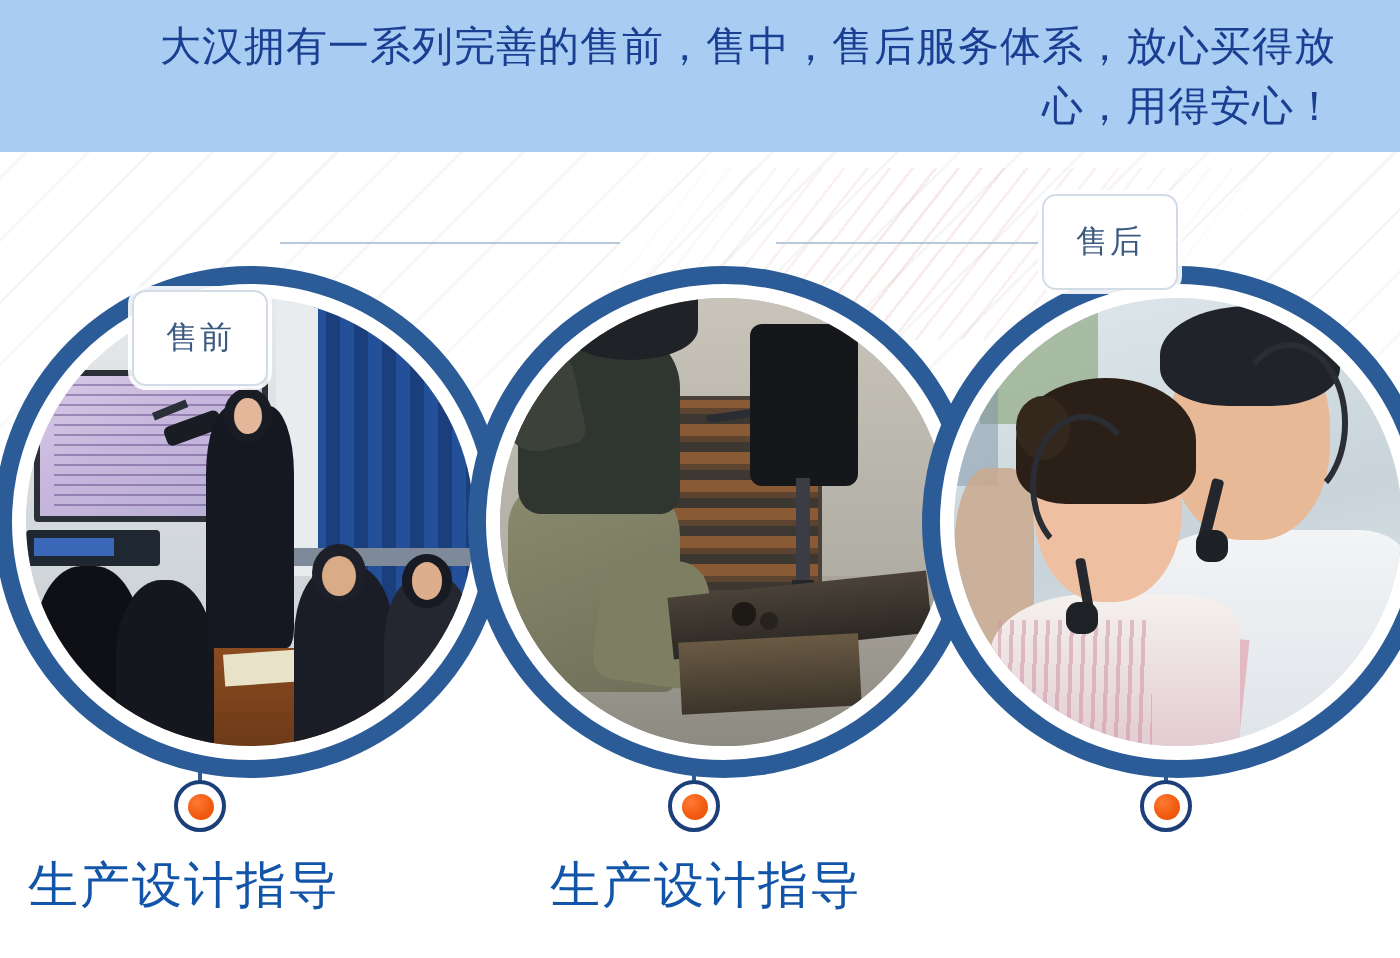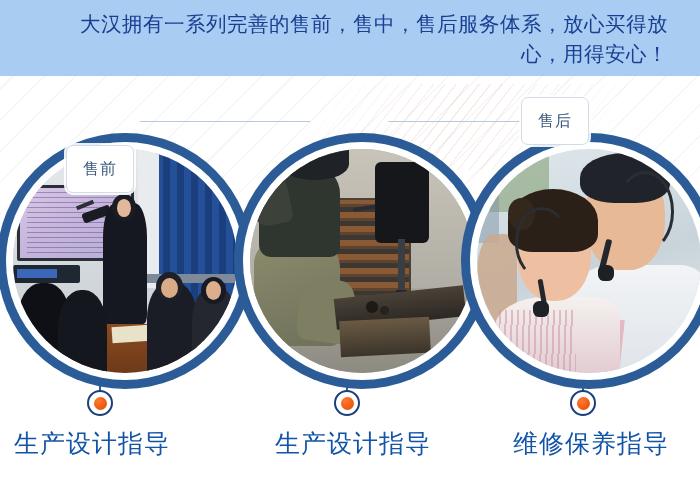--- a/index.html
+++ b/index.html
@@ -416,15 +416,14 @@
     </div>
   <div class="dot" id="dot-1">
       <span></span>
     </div>
   <div class="dot" id="dot-2">
       <span></span>
     </div>
 
   <div class="caption" id="caption-0">生产设计指导</div>
   <div class="caption" id="caption-1">生产设计指导</div>
-  <div class="caption" id="caption-2">维修保养指导</div>
 
 </div>
 
 </body></html>

